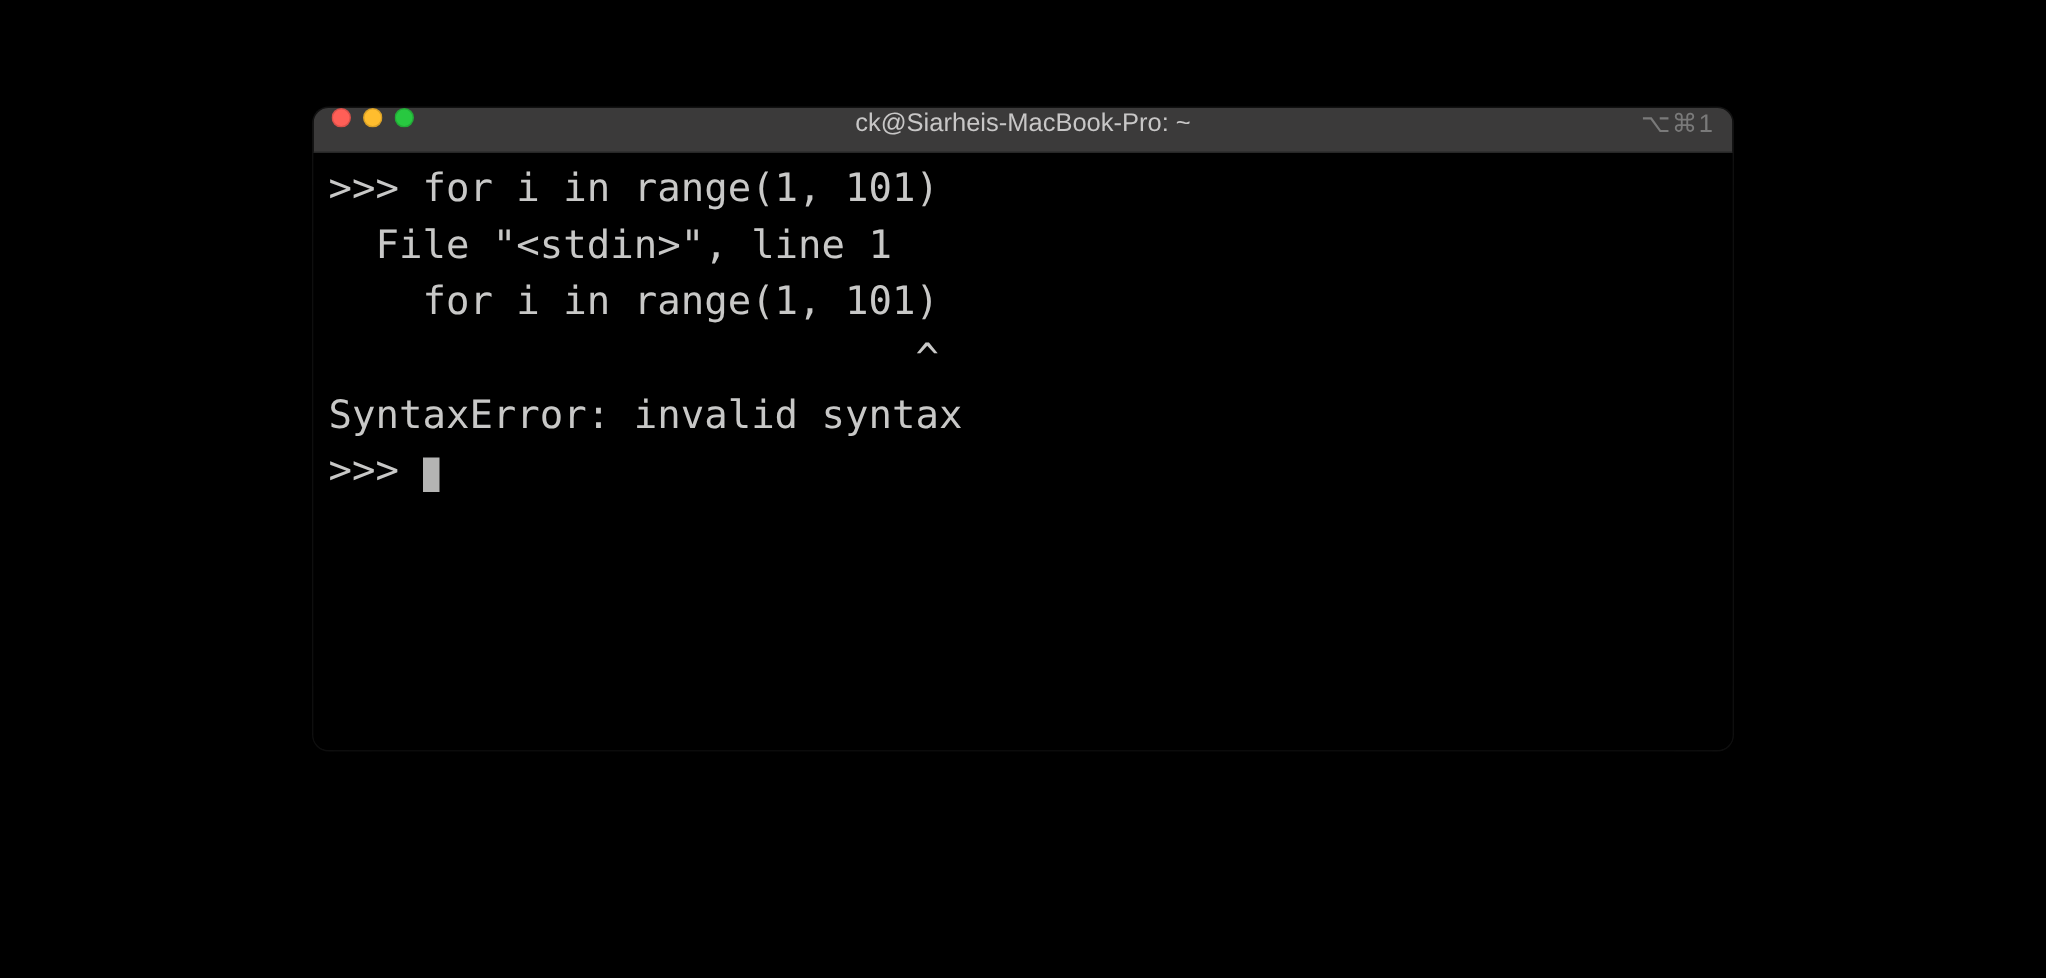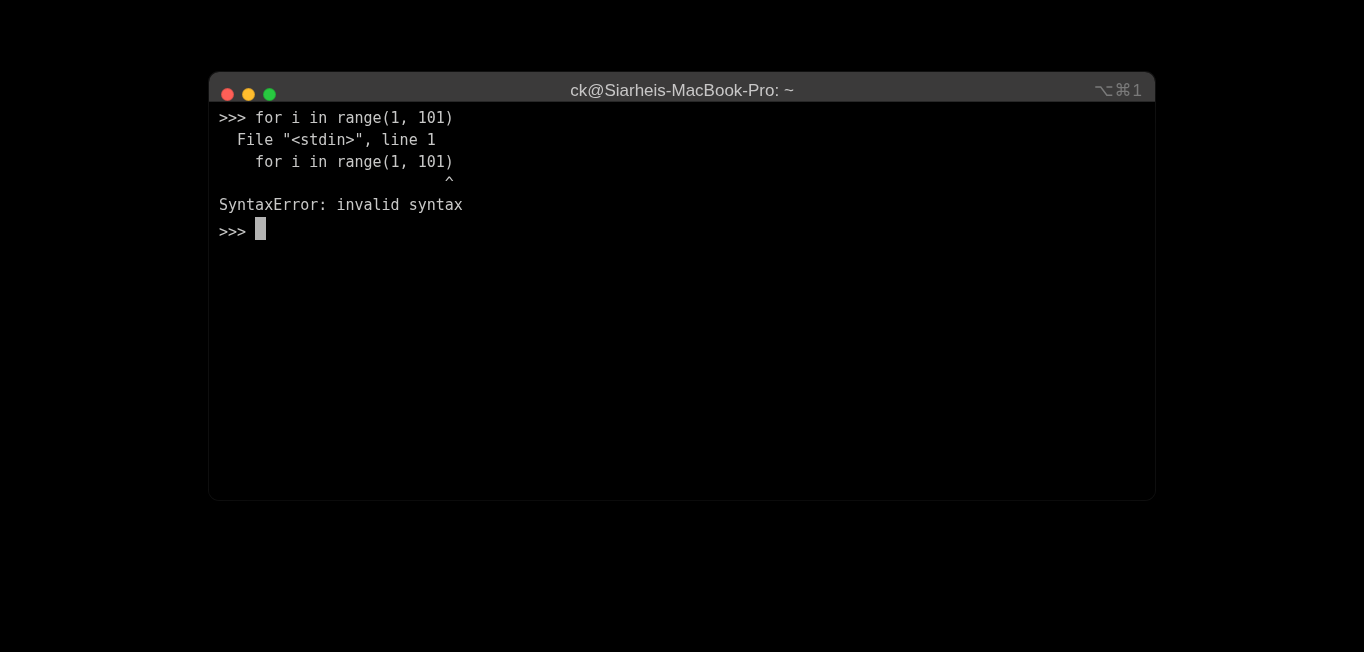--- a/index.html
+++ b/index.html
@@ -24,21 +24,21 @@
       border-radius: 10px;
       box-shadow: 0 20px 60px rgba(0,0,0,0.6), 0 0 0 1px rgba(255,255,255,0.08);
       overflow: hidden;
       display: flex;
       flex-direction: column;
     }
     .titlebar {
       height: 30px;
       background: #3b3a3a;
       display: flex;
-      align-items: flex-end;
+      align-items: flex-start;
       padding: 0 12px;
       position: relative;
       border-bottom: 1px solid #272727;
     }
     .traffic-lights {
       display: flex;
       gap: 8px;
       align-items: center;
     }
     .light {
@@ -64,21 +64,21 @@
       margin-left: auto;
       color: #7a7a7a;
       font-size: 17px;
       font-family: -apple-system, BlinkMacSystemFont, "Helvetica Neue", sans-serif;
       letter-spacing: 1px;
     }
     .terminal-body {
       flex: 1;
       background: #000;
       padding: 6px 10px;
-      font-size: 15px;
+      font-size: 26px;
       line-height: 1.45;
       color: #c8c8c7;
       white-space: pre;
       overflow: hidden;
     }
     .cursor {
       display: inline-block;
       width: 11px;
       height: 23px;
       background: #b4b4b3;

